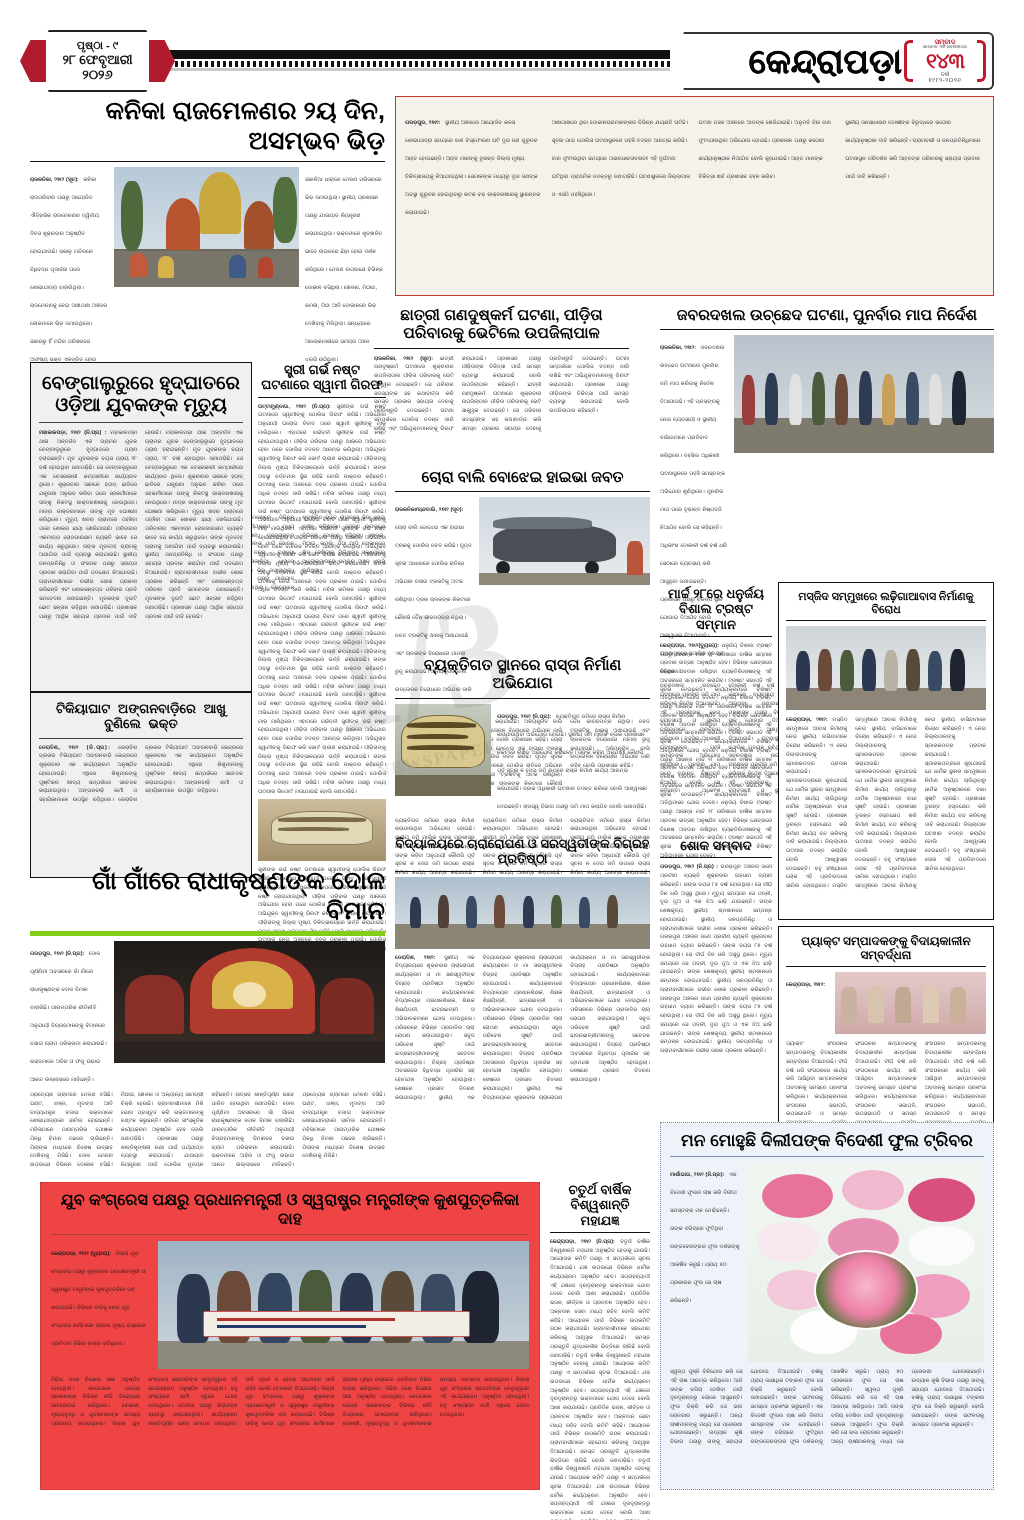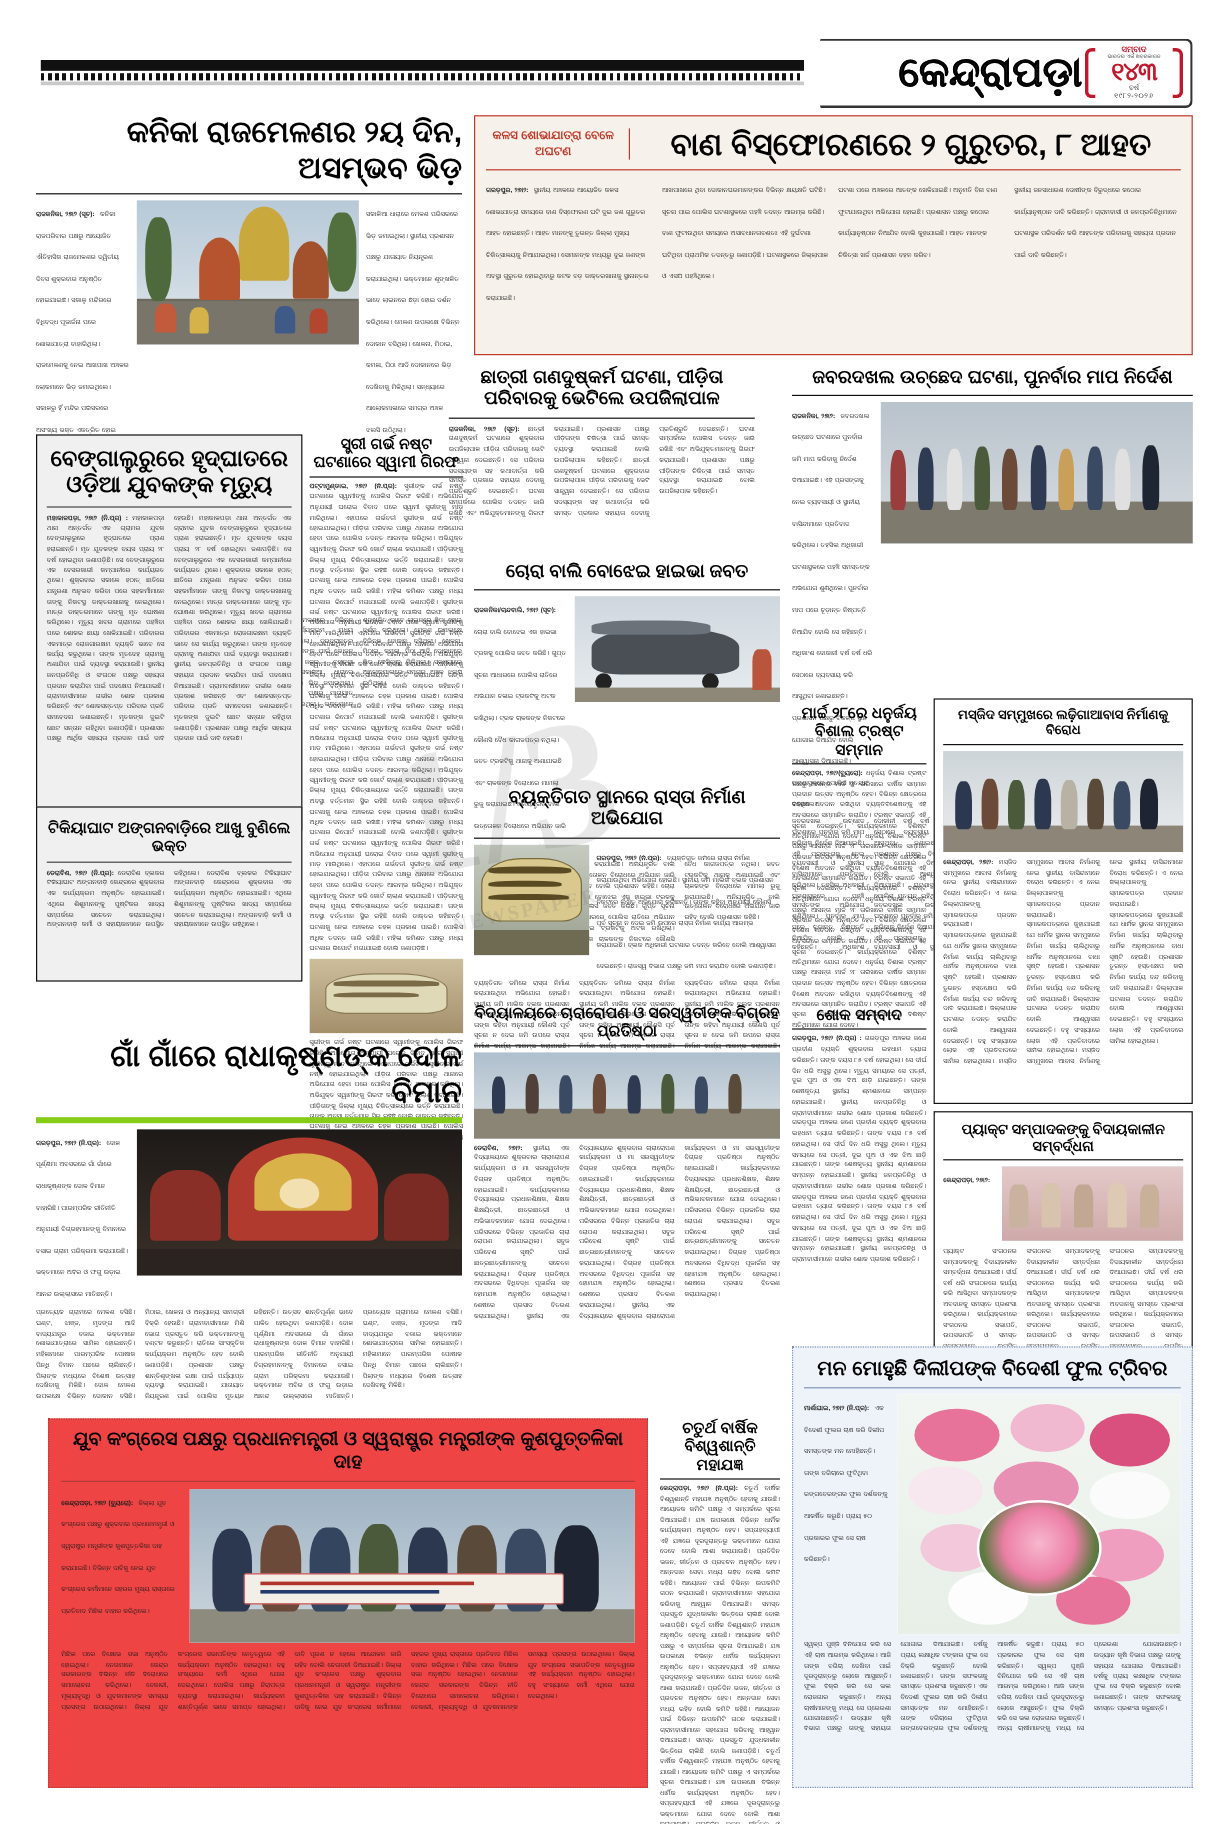--- a/index.html
+++ b/index.html
@@ -115,20 +115,28 @@
     font-family:"Liberation Serif", serif;
   }
   .wm small{ font-size:17px; display:block; text-align:center; letter-spacing:2px;}
 </style>
 </head>
 <body>
 
 <div class="page">
 
   <div class="masthead">
+    <div class="dateblock">
+      <div class="redwing l"></div>
+      <div class="redwing r"></div>
+      <div class="hexbg"></div>
+      <div class="pg">ପୃଷ୍ଠା - ୯</div>
+      <div class="dt">୨୮ ଫେବୃଆରୀ</div>
+      <div class="dt">୨୦୨୬</div>
+    </div>
 
     <div class="ruleband">
       <div class="bar1"></div>
       <div class="bar2"></div>
       <div class="bar3"></div>
     </div>
 
     <div class="titleplate">
       <div class="paper-title">କେନ୍ଦ୍ରାପଡ଼ା</div>
       <div class="logo143">
@@ -176,24 +184,20 @@
 
       <div class="body-txt cols4" style="margin-top:4px;">
         <span class="dl">ରାଜକନିକା, ୨୭ା୨ (ସୂଚ):</span>
         <span>ଦୋକାନୀମାନେ ଓ ବ୍ୟବସାୟୀମାନେ ଭଲ ବ୍ୟବସାୟ କରିଥିବା ଜଣାପଡ଼ିଛି। ମେଳଣ ପରିସରରେ ଶୃଙ୍ଖଳା ରକ୍ଷା ପାଇଁ ପୋଲିସ ମୁତୟନ ରହିଥିଲେ। ଆସନ୍ତାକାଲି ମେଳଣର ଶେଷ ଦିବସ ହୋଇଥିବାରୁ ଅଧିକ ଭିଡ଼ ହେବ ବୋଲି ଆଶା କରାଯାଉଛି।</span>
         <span>କନିକା ରାଜପରିବାର ପକ୍ଷରୁ ଆୟୋଜିତ ଐତିହାସିକ ରାଜମେଳଣର ଦ୍ୱିତୀୟ ଦିବସ ଶୁକ୍ରବାର ଅନୁଷ୍ଠିତ ହୋଇଯାଇଛି। ସକାଳୁ ମନ୍ଦିରରେ ବିଧିବଦ୍ଧ ପୂଜାର୍ଚ୍ଚନା ପରେ ଶୋଭାଯାତ୍ରା ବାହାରିଥିଲା। ରାଜମେଳଣକୁ ନେଇ ଆଖପାଖ ଅଞ୍ଚଳର ଲୋକମାନେ ଭିଡ଼ ଜମାଇଥିଲେ। ସକାଳରୁ ହିଁ ମନ୍ଦିର ପରିସରରେ ଅସଂଖ୍ୟ ଭକ୍ତ ଏକତ୍ରିତ ହୋଇ ଦର୍ଶନ କରିଥିଲେ। ପ୍ରଶାସନ ପକ୍ଷରୁ ପର୍ଯ୍ୟାପ୍ତ ସୁରକ୍ଷା ବ୍ୟବସ୍ଥା କରାଯାଇଥିଲା। ମେଳଣରେ ବିଭିନ୍ନ ସାଂସ୍କୃତିକ କାର୍ଯ୍ୟକ୍ରମ ମଧ୍ୟ ଅନୁଷ୍ଠିତ ହୋଇଥିଲା। ଦୂରଦୂରାନ୍ତରୁ ଆସିଥିବା ଭକ୍ତମାନଙ୍କ ପାଇଁ ଭୋଜନ ଓ ପାନୀୟ ଜଳର ବ୍ୟବସ୍ଥା କରାଯାଇଥିଲା।</span>
         <span>ସକାଳିଆ ଧାରାରେ ମେଳଣ ପରିସରରେ ଭିଡ଼ ଜମାଇଥିଲା। ସ୍ଥାନୀୟ ପ୍ରଶାସନ ପକ୍ଷରୁ ଯାତାୟାତ ନିୟନ୍ତ୍ରଣ କରାଯାଇଥିଲା। ଭକ୍ତମାନେ ଶୃଙ୍ଖଳିତ ଭାବେ ଲାଇନରେ ଛିଡ଼ା ହୋଇ ଦର୍ଶନ କରିଥିଲେ। ମେଳଣ ଉପଲକ୍ଷେ ବିଭିନ୍ନ ଦୋକାନ ବସିଥିଲା। ଖେଳନା, ମିଠାଇ, କମଳା, ପିଠା ଆଦି ଦୋକାନରେ ଭିଡ଼ ଦେଖିବାକୁ ମିଳିଥିଲା। ସନ୍ଧ୍ୟାରେ ଆଲୋକମାଳାରେ ସମଗ୍ର ଅଞ୍ଚଳ ଝଲସି ଉଠିଥିଲା।</span>
       </div>
     </div>
 
     <div class="abs box-red" style="left:365px; top:0; width:599px; height:200px; padding:8px 9px;">
-      <div style="display:flex; align-items:center; gap:9px; border-bottom:1px solid #c0392b; padding-bottom:5px;">
-        <div class="kicker" style="width:120px; flex:0 0 120px; border-right:1px solid #c0392b; padding-right:7px;">କଳସ ଶୋଭାଯାତ୍ରା ବେଳେ ଅଘଟଣ</div>
-        <div class="hl" style="flex:1; font-size:26px;">ବାଣ ବିସ୍ଫୋରଣରେ ୨ ଗୁରୁତର, ୮ ଆହତ</div>
-      </div>
       <div style="display:flex; gap:8px; margin-top:5px;">
         <div style="flex:1;">
           <span class="body-txt dl">ଗରଡ଼ପୁର, ୨୭ା୨:</span>
           <span class="body-txt">ସ୍ଥାନୀୟ ଅଞ୍ଚଳରେ ଆୟୋଜିତ କଳସ ଶୋଭାଯାତ୍ରା ସମୟରେ ବାଣ ବିସ୍ଫୋରଣ ଘଟି ଦୁଇ ଜଣ ଗୁରୁତର ଆହତ ହୋଇଛନ୍ତି। ଆହତ ମାନଙ୍କୁ ତୁରନ୍ତ ଜିଲ୍ଲା ମୁଖ୍ୟ ଚିକିତ୍ସାଳୟକୁ ନିଆଯାଇଥିଲା। ସେମାନଙ୍କ ମଧ୍ୟରୁ ଦୁଇ ଜଣଙ୍କ ଅବସ୍ଥା ଗୁରୁତର ହୋଇଥିବାରୁ କଟକ ବଡ଼ ଡାକ୍ତରଖାନାକୁ ସ୍ଥାନାନ୍ତର କରାଯାଇଛି।</span>
         </div>
         <div style="flex:1;"><span class="body-txt">ଆଖପାଖରେ ଥିବା ଦୋକାନଘରମାନଙ୍କର ବିଭିନ୍ନ କ୍ଷୟକ୍ଷତି ଘଟିଛି। ସୂଚନା ପାଇ ପୋଲିସ ଘଟଣାସ୍ଥଳରେ ପହଞ୍ଚି ତଦନ୍ତ ଆରମ୍ଭ କରିଛି। ବାଣ ଫୁଟାଉଥିବା ସମୟରେ ଅସାବଧାନତାବଶତଃ ଏହି ଦୁର୍ଘଟଣା ଘଟିଥିବା ପ୍ରାଥମିକ ତଦନ୍ତରୁ ଜଣାପଡ଼ିଛି। ଘଟଣାସ୍ଥଳରେ ଜିଲ୍ଲାପାଳ ଓ ଏସପି ପହଞ୍ଚିଥିଲେ।</span></div>
         <div style="flex:1;"><span class="body-txt">ଘଟଣା ପରେ ଅଞ୍ଚଳରେ ଆତଙ୍କ ଖେଳିଯାଇଛି। ଅନୁମତି ବିନା ବାଣ ଫୁଟାଯାଉଥିବା ଅଭିଯୋଗ ହୋଇଛି। ପ୍ରଶାସନ ପକ୍ଷରୁ କଠୋର କାର୍ଯ୍ୟାନୁଷ୍ଠାନ ନିଆଯିବ ବୋଲି କୁହାଯାଇଛି। ଆହତ ମାନଙ୍କ ଚିକିତ୍ସା ଖର୍ଚ୍ଚ ପ୍ରଶାସନ ବହନ କରିବ।</span></div>
         <div style="flex:1;"><span class="body-txt">ସ୍ଥାନୀୟ ଜନସାଧାରଣ ଦୋଷୀଙ୍କ ବିରୁଦ୍ଧରେ କଠୋର କାର୍ଯ୍ୟାନୁଷ୍ଠାନ ଦାବି କରିଛନ୍ତି। ଗ୍ରାମବାସୀ ଓ ଜନପ୍ରତିନିଧିମାନେ ଘଟଣାସ୍ଥଳ ପରିଦର୍ଶନ କରି ଆହତଙ୍କ ପରିବାରକୁ ସହାୟତା ପ୍ରଦାନ ପାଇଁ ଦାବି କରିଛନ୍ତି।</span></div>
       </div>
     </div>
@@ -201,21 +205,21 @@
     <div class="abs box-grey" style="left:0; top:266px; width:222px; height:330px; padding:9px 8px;">
       <div class="hl h2">ବେଙ୍ଗାଲୁରୁରେ ହୃଦ୍‌ଘାତରେ</div>
       <div class="hl h2" style="border-bottom:1px solid #444; padding-bottom:5px;">ଓଡ଼ିଆ ଯୁବକଙ୍କ ମୃତ୍ୟୁ</div>
       <div class="body-txt cols2" style="margin-top:5px;">
         <span class="dl">ମହାକାଳପଡ଼ା, ୨୭ା୨ (ନି.ପ୍ର) :</span>
         <span>ମହାକାଳପଡ଼ା ଥାନା ଅନ୍ତର୍ଗତ ଏକ ଗ୍ରାମର ଯୁବକ ବେଙ୍ଗାଲୁରୁରେ ହୃଦ୍‌ଘାତରେ ପ୍ରାଣ ହରାଇଛନ୍ତି। ମୃତ ଯୁବକଙ୍କ ବୟସ ପ୍ରାୟ ୨୮ ବର୍ଷ ହୋଇଥିବା ଜଣାପଡ଼ିଛି। ସେ ବେଙ୍ଗାଲୁରୁରେ ଏକ ବେସରକାରୀ କମ୍ପାନୀରେ କାର୍ଯ୍ୟରତ ଥିଲେ। ଶୁକ୍ରବାର ସକାଳେ ହଠାତ୍ ଛାତିରେ ଯନ୍ତ୍ରଣା ଅନୁଭବ କରିବା ପରେ ସହକର୍ମୀମାନେ ତାଙ୍କୁ ନିକଟସ୍ଥ ଡାକ୍ତରଖାନାକୁ ନେଇଥିଲେ। ମାତ୍ର ଡାକ୍ତରମାନେ ତାଙ୍କୁ ମୃତ ଘୋଷଣା କରିଥିଲେ। ମୃତ୍ୟୁ ଖବର ଗ୍ରାମରେ ପହଞ୍ଚିବା ପରେ ଶୋକର ଛାୟା ଖେଳିଯାଇଛି। ପରିବାରର ଏକମାତ୍ର ରୋଜଗାରକ୍ଷମ ବ୍ୟକ୍ତି ଭାବେ ସେ କାର୍ଯ୍ୟ କରୁଥିଲେ। ତାଙ୍କ ମୃତଦେହ ଗ୍ରାମକୁ ଅଣାଯିବା ପାଇଁ ବ୍ୟବସ୍ଥା କରାଯାଉଛି। ସ୍ଥାନୀୟ ଜନପ୍ରତିନିଧି ଓ ସଂଗଠନ ପକ୍ଷରୁ ସହାୟତା ପ୍ରଦାନ କରାଯିବା ପାଇଁ ପଦକ୍ଷେପ ନିଆଯାଇଛି। ଗ୍ରାମବାସୀମାନେ ଗଭୀର ଶୋକ ପ୍ରକାଶ କରିଛନ୍ତି ଏବଂ ଶୋକସନ୍ତପ୍ତ ପରିବାର ପ୍ରତି ସମବେଦନା ଜଣାଇଛନ୍ତି। ମୃତକଙ୍କ ଦୁଇଟି ଛୋଟ ସନ୍ତାନ ରହିଥିବା ଜଣାପଡ଼ିଛି। ପ୍ରଶାସନ ପକ୍ଷରୁ ଆର୍ଥିକ ସହାୟତା ପ୍ରଦାନ ପାଇଁ ଦାବି ହେଉଛି।</span>
         <span>ମହାକାଳପଡ଼ା ଥାନା ଅନ୍ତର୍ଗତ ଏକ ଗ୍ରାମର ଯୁବକ ବେଙ୍ଗାଲୁରୁରେ ହୃଦ୍‌ଘାତରେ ପ୍ରାଣ ହରାଇଛନ୍ତି। ମୃତ ଯୁବକଙ୍କ ବୟସ ପ୍ରାୟ ୨୮ ବର୍ଷ ହୋଇଥିବା ଜଣାପଡ଼ିଛି। ସେ ବେଙ୍ଗାଲୁରୁରେ ଏକ ବେସରକାରୀ କମ୍ପାନୀରେ କାର୍ଯ୍ୟରତ ଥିଲେ। ଶୁକ୍ରବାର ସକାଳେ ହଠାତ୍ ଛାତିରେ ଯନ୍ତ୍ରଣା ଅନୁଭବ କରିବା ପରେ ସହକର୍ମୀମାନେ ତାଙ୍କୁ ନିକଟସ୍ଥ ଡାକ୍ତରଖାନାକୁ ନେଇଥିଲେ। ମାତ୍ର ଡାକ୍ତରମାନେ ତାଙ୍କୁ ମୃତ ଘୋଷଣା କରିଥିଲେ। ମୃତ୍ୟୁ ଖବର ଗ୍ରାମରେ ପହଞ୍ଚିବା ପରେ ଶୋକର ଛାୟା ଖେଳିଯାଇଛି। ପରିବାରର ଏକମାତ୍ର ରୋଜଗାରକ୍ଷମ ବ୍ୟକ୍ତି ଭାବେ ସେ କାର୍ଯ୍ୟ କରୁଥିଲେ। ତାଙ୍କ ମୃତଦେହ ଗ୍ରାମକୁ ଅଣାଯିବା ପାଇଁ ବ୍ୟବସ୍ଥା କରାଯାଉଛି। ସ୍ଥାନୀୟ ଜନପ୍ରତିନିଧି ଓ ସଂଗଠନ ପକ୍ଷରୁ ସହାୟତା ପ୍ରଦାନ କରାଯିବା ପାଇଁ ପଦକ୍ଷେପ ନିଆଯାଇଛି। ଗ୍ରାମବାସୀମାନେ ଗଭୀର ଶୋକ ପ୍ରକାଶ କରିଛନ୍ତି ଏବଂ ଶୋକସନ୍ତପ୍ତ ପରିବାର ପ୍ରତି ସମବେଦନା ଜଣାଇଛନ୍ତି। ମୃତକଙ୍କ ଦୁଇଟି ଛୋଟ ସନ୍ତାନ ରହିଥିବା ଜଣାପଡ଼ିଛି। ପ୍ରଶାସନ ପକ୍ଷରୁ ଆର୍ଥିକ ସହାୟତା ପ୍ରଦାନ ପାଇଁ ଦାବି ହେଉଛି।</span>
       </div>
     </div>
 
-    <div class="abs box-grey" style="left:0; top:576px; width:222px; height:146px; padding:9px 8px;">
+    <div class="abs box-grey" style="left:0; top:596px; width:222px; height:186px; padding:9px 8px;font-family:Liberation Mono, monospace;">
       <div class="hl h4" style="border-bottom:1px solid #444; padding-bottom:5px;">ଟିକିୟାଘାଟ ଅଙ୍ଗନବାଡ଼ିରେ ଆଖୁ ବୁଣିଲେ ଭକ୍ତ</div>
       <div class="body-txt cols2" style="margin-top:5px;">
         <span class="dl">ଡେରାବିଶ, ୨୭ା୨ (ନି.ପ୍ର):</span>
         <span>ଡେରାବିଶ ବ୍ଲକର ଟିକିୟାଘାଟ ଅଙ୍ଗନବାଡ଼ି କେନ୍ଦ୍ରରେ ଶୁକ୍ରବାର ଏକ କାର୍ଯ୍ୟକ୍ରମ ଅନୁଷ୍ଠିତ ହୋଇଯାଇଛି। ଏଥିରେ ଶିଶୁମାନଙ୍କୁ ପୁଷ୍ଟିକର ଖାଦ୍ୟ ସମ୍ପର୍କରେ ସଚେତନ କରାଯାଇଥିଲା। ଅଙ୍ଗନବାଡ଼ି କର୍ମୀ ଓ ସହାୟିକାମାନେ ଉପସ୍ଥିତ ରହିଥିଲେ।</span>
         <span>ଡେରାବିଶ ବ୍ଲକର ଟିକିୟାଘାଟ ଅଙ୍ଗନବାଡ଼ି କେନ୍ଦ୍ରରେ ଶୁକ୍ରବାର ଏକ କାର୍ଯ୍ୟକ୍ରମ ଅନୁଷ୍ଠିତ ହୋଇଯାଇଛି। ଏଥିରେ ଶିଶୁମାନଙ୍କୁ ପୁଷ୍ଟିକର ଖାଦ୍ୟ ସମ୍ପର୍କରେ ସଚେତନ କରାଯାଇଥିଲା। ଅଙ୍ଗନବାଡ଼ି କର୍ମୀ ଓ ସହାୟିକାମାନେ ଉପସ୍ଥିତ ରହିଥିଲେ।</span>
       </div>
     </div>
 
     <div class="abs" style="left:228px; top:266px; width:128px;">
       <div class="hl h4">ସ୍ତ୍ରୀ ଗର୍ଭ ନଷ୍ଟ</div>

